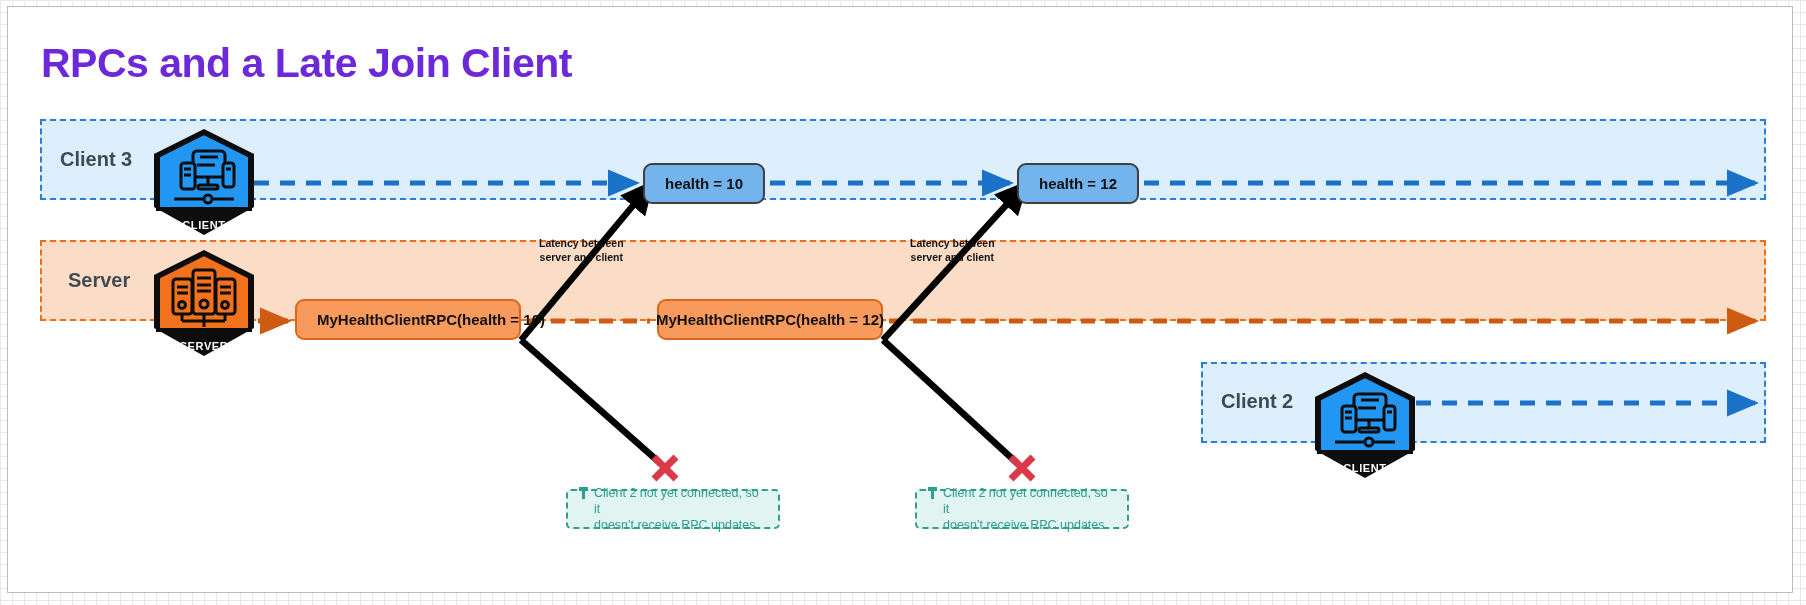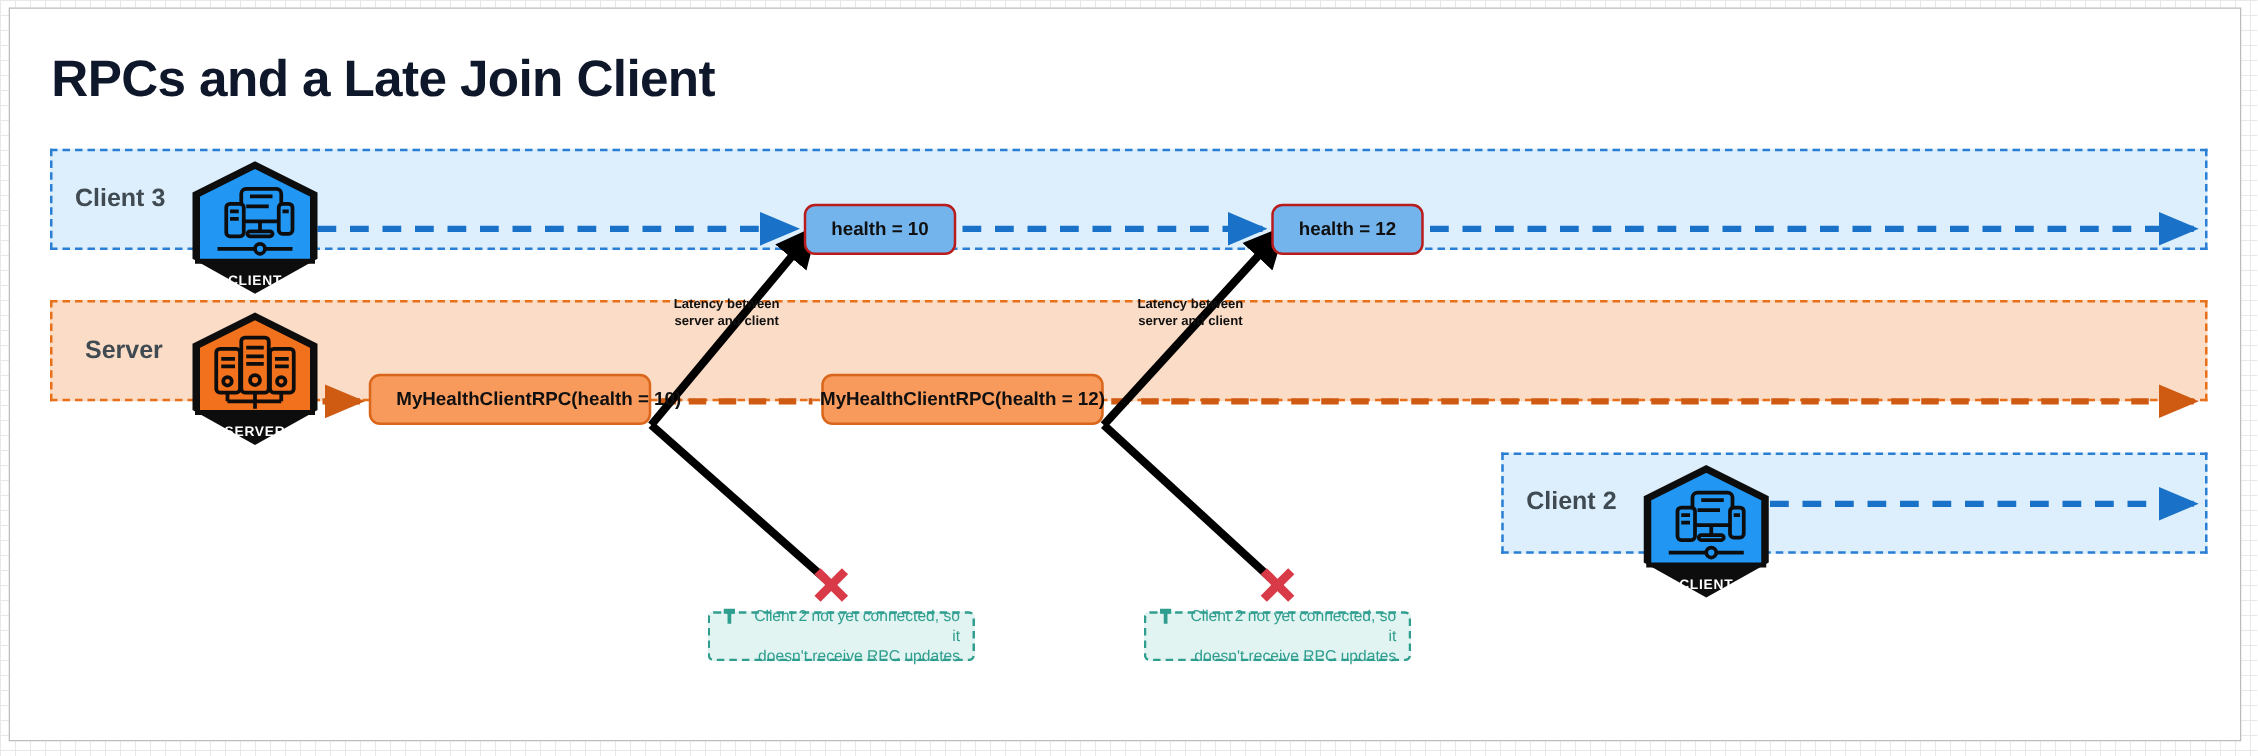--- a/index.html
+++ b/index.html
@@ -28,21 +28,21 @@
     background:#ffffff;
     border:1px solid #bcbcbc;
     box-sizing:border-box;
   }
   #diagram{position:absolute;inset:0;}
   .layer{position:absolute;top:0;left:0;width:1806px;height:605px;pointer-events:none;}
 
   
   #page-title{
     position:absolute;left:41px;top:40px;
-    font-size:41px;font-weight:bold;color:#0f172a;
+    font-size:41px;font-weight:bold;color:#6d28d9;
     letter-spacing:-0.5px;white-space:nowrap;
   }
 
   
   .lane{position:absolute;box-sizing:border-box;}
   .lane-client1{
     left:40px;top:119px;width:1726px;height:81px;
     background:#ddeffc;border:2px dashed #2a7fd4;
   }
   .lane-server{
@@ -73,21 +73,21 @@
     color:#ffffff;letter-spacing:0.6px;
   }
 
   
   .msgbox{
     position:absolute;box-sizing:border-box;
     display:flex;align-items:center;justify-content:center;
     border-radius:9px;font-weight:bold;color:#101010;
     white-space:nowrap;
   }
-  .msgbox.blue{background:#73b4ec;border:2px solid #b91c1c;font-size:15px;}
+  .msgbox.blue{background:#73b4ec;border:2px solid #404040;font-size:15px;}
   .msgbox.orange{background:#f79a5c;border:2px solid #d9661a;font-size:15px;}
   #health-box-1{left:643px;top:163px;width:122px;height:41px;}
   #health-box-2{left:1017px;top:163px;width:122px;height:41px;}
   #rpc-box-1{left:295px;top:299px;width:226px;height:41px;padding-left:46px;}
   #rpc-box-2{left:657px;top:299px;width:226px;height:41px;text-align:right;}
 
   
   .latency-label{
     position:absolute;font-size:10.5px;font-weight:bold;color:#111111;
     text-align:center;line-height:1.3;white-space:nowrap;
@@ -98,21 +98,21 @@
   
   .note{
     position:absolute;box-sizing:border-box;
     background:#e2f4f1;border:2px dashed #2f9e8f;
     border-radius:5px;
     display:flex;align-items:center;justify-content:center;
     padding:6px 10px;
   }
   .note-inner{display:flex;align-items:flex-start;gap:5px;}
   .note-text{
-    font-size:12.5px;color:#2f9e8f;line-height:1.28;text-align:right;
+    font-size:12.5px;color:#2f9e8f;line-height:1.28;text-align:left;
   }
   .note-icon{flex:0 0 auto;margin-top:1px;}
   #note-1{left:566px;top:489px;width:214px;height:40px;}
   #note-2{left:915px;top:489px;width:214px;height:40px;}
 
   
   .x-marker{position:absolute;}
   #x-marker-1{left:648px;top:451px;}
   #x-marker-2{left:1005px;top:451px;}
 </style>

